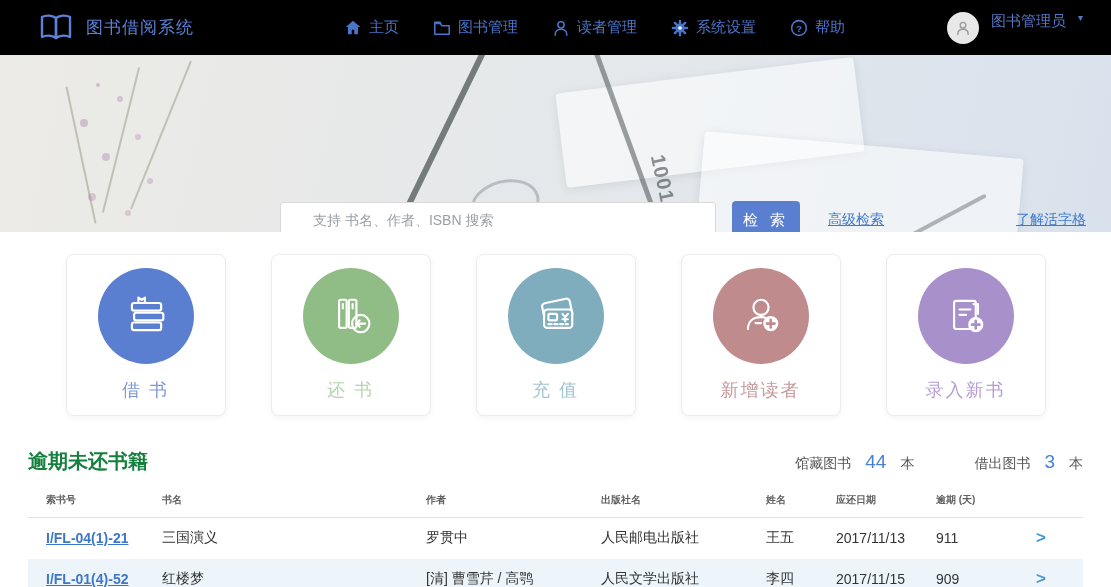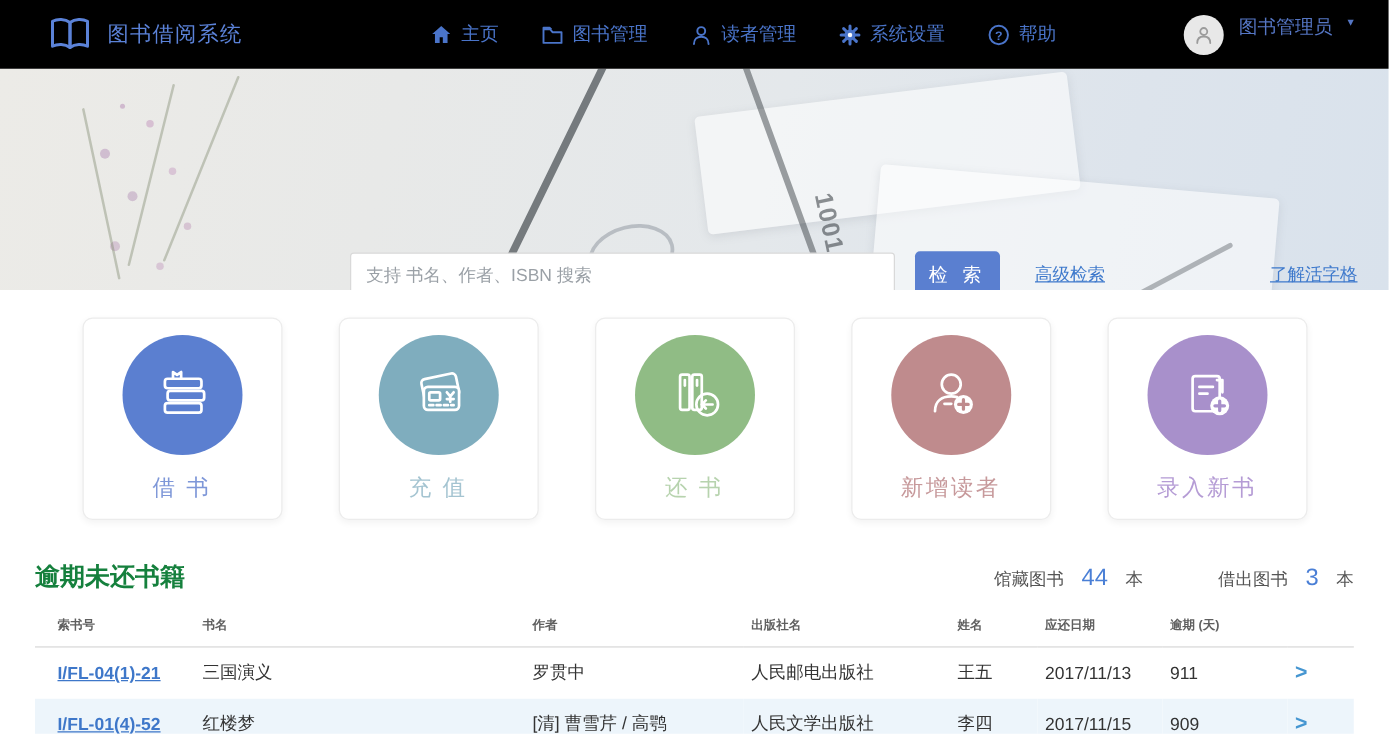--- a/index.html
+++ b/index.html
@@ -36,21 +36,21 @@
   .arm { background:rgba(42,48,54,.6); border-radius:3px; }
   .page { background:rgba(255,255,255,.55); border-radius:4px;
     box-shadow:0 2px 8px rgba(120,130,140,.18); }
   .loop { border:3px solid rgba(70,80,92,.28); border-radius:50%; }
   .photo-text { position:absolute; left:638px; top:112px; font-size:20px; font-weight:bold;
     color:rgba(50,55,60,.55); transform:rotate(78deg); letter-spacing:1px; pointer-events:none; }
 
   .search-row { position:absolute; left:280px; right:25px; top:146px; display:flex;
     align-items:center; z-index:4; }
   .search-input { width:436px; height:37px; border:1px solid #d9d9d9; border-radius:3px;
-    background:#fff; padding:0 12px; font-size:14px; color:#737373; outline:none; }
+    background:#fff; padding:0 32px; font-size:14px; color:#737373; outline:none; }
   .search-input::placeholder { color:#9aa0a6; }
   .search-btn { width:68px; height:38px; margin-left:16px; background:#5a7fd0; color:#fff;
     font-size:15px; border:none; border-radius:4px; cursor:pointer; letter-spacing:4px; }
   .hero-link { font-size:14px; color:#3e79cc; text-decoration:underline; cursor:pointer; }
   .adv-link { margin-left:28px; }
   .learn-link { margin-left:auto; }
 
   
   .cards { display:flex; justify-content:center; gap:45px; padding:22px 0 18px; }
   .card { width:160px; height:162px; background:#fff; border:1px solid #ececec;
@@ -185,44 +185,44 @@
         <rect x="11" y="12" width="27" height="7" rx="2"></rect>
         <rect x="13" y="21" width="27" height="7" rx="2"></rect>
         <rect x="11" y="30" width="27" height="7" rx="2"></rect>
         <path d="M17 12 v-5 l3 2.2 3-2.2 v5"></path>
       </svg>
     </div>
     <span class="card-label" style="color:#7e97d8;">借 书</span>
   </div>
 
   <div class="card">
-    <div class="circle" style="background:#7fadbe; --c:#7fadbe;">
-      <svg viewBox="0 0 48 48" fill="none" stroke="#fff" stroke-width="2" stroke-linejoin="round" stroke-linecap="round">
-        <rect x="12" y="10" width="26" height="17" rx="3" transform="rotate(-12 25 18)"></rect>
-        <rect x="13" y="18" width="26" height="17" rx="3" fill="#7fadbe"></rect>
-        <rect x="17" y="22" width="8" height="6" rx="1"></rect>
-        <path d="M30 22 l2.5 3 2.5-3 M32.5 25 v4 M30 27 h5"></path>
-        <line x1="17" y1="31.5" x2="35" y2="31.5" stroke-dasharray="3 2.4"></line>
-      </svg>
-    </div>
-    <span class="card-label" style="color:#a4c4d1;">充 值</span>
-  </div>
-
-  <div class="card">
     <div class="circle" style="background:#90bc85; --c:#90bc85;">
       <svg viewBox="0 0 48 48" fill="none" stroke="#fff" stroke-width="2" stroke-linejoin="round" stroke-linecap="round">
         <rect x="13" y="9" width="7" height="26" rx="1.5"></rect>
         <rect x="22" y="9" width="7" height="26" rx="1.5"></rect>
         <line x1="16.5" y1="13" x2="16.5" y2="17"></line>
           <line x1="25.5" y1="13" x2="25.5" y2="17"></line>
         <circle cx="33" cy="31" r="8"></circle>
         <path d="M37 31 h-8 M32 28 l-3 3 3 3"></path>
       </svg>
     </div>
     <span class="card-label" style="color:#b7d3ae;">还 书</span>
+  </div>
+
+  <div class="card">
+    <div class="circle" style="background:#7fadbe; --c:#7fadbe;">
+      <svg viewBox="0 0 48 48" fill="none" stroke="#fff" stroke-width="2" stroke-linejoin="round" stroke-linecap="round">
+        <rect x="12" y="10" width="26" height="17" rx="3" transform="rotate(-12 25 18)"></rect>
+        <rect x="13" y="18" width="26" height="17" rx="3" fill="#7fadbe"></rect>
+        <rect x="17" y="22" width="8" height="6" rx="1"></rect>
+        <path d="M30 22 l2.5 3 2.5-3 M32.5 25 v4 M30 27 h5"></path>
+        <line x1="17" y1="31.5" x2="35" y2="31.5" stroke-dasharray="3 2.4"></line>
+      </svg>
+    </div>
+    <span class="card-label" style="color:#a4c4d1;">充 值</span>
   </div>
 
   <div class="card">
     <div class="circle" style="background:#bf8b8d; --c:#bf8b8d;">
       <svg viewBox="0 0 48 48" fill="none" stroke="#fff" stroke-width="2" stroke-linejoin="round" stroke-linecap="round">
         <circle cx="24" cy="16" r="7"></circle>
         <path d="M12 36 c0-8 5.5-11 12-11 c1.5 0 3 .2 4.3 .6"></path>
         <line x1="19" y1="30.5" x2="24" y2="30.5"></line>
         <circle cx="33" cy="31" r="7" fill="#fff" stroke="none"></circle>
         <path d="M33 27.5 v7 M29.5 31 h7" stroke="var(--c)" stroke-width="2.4"></path>

